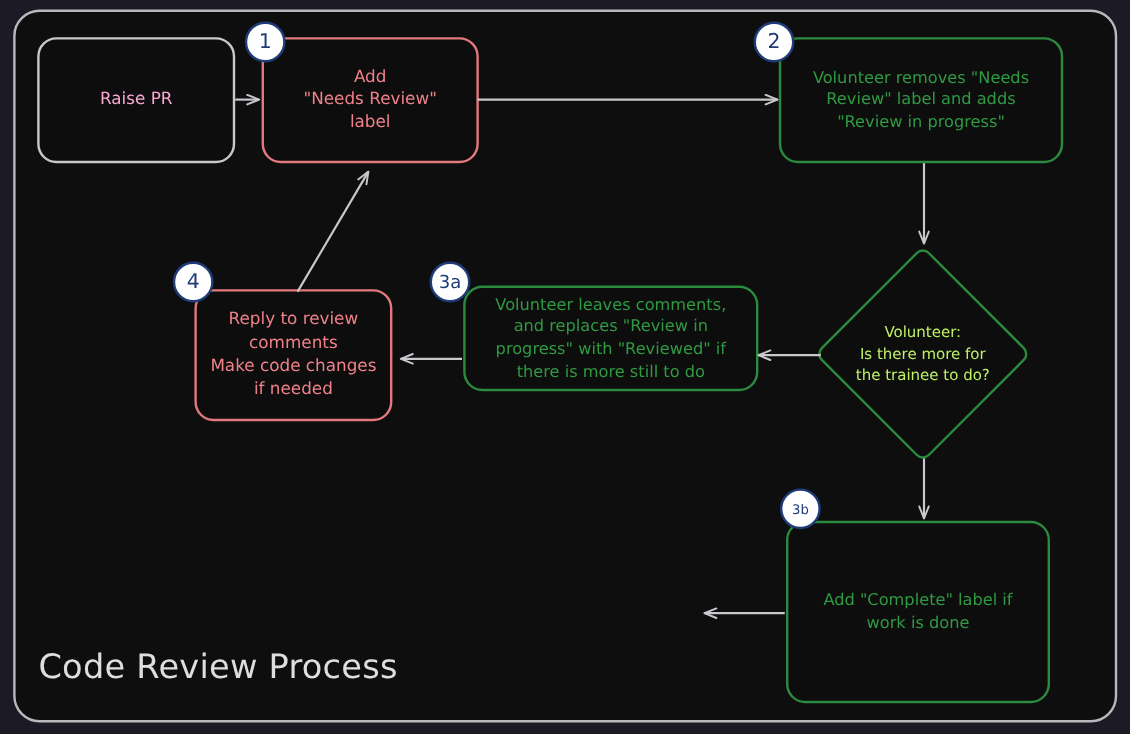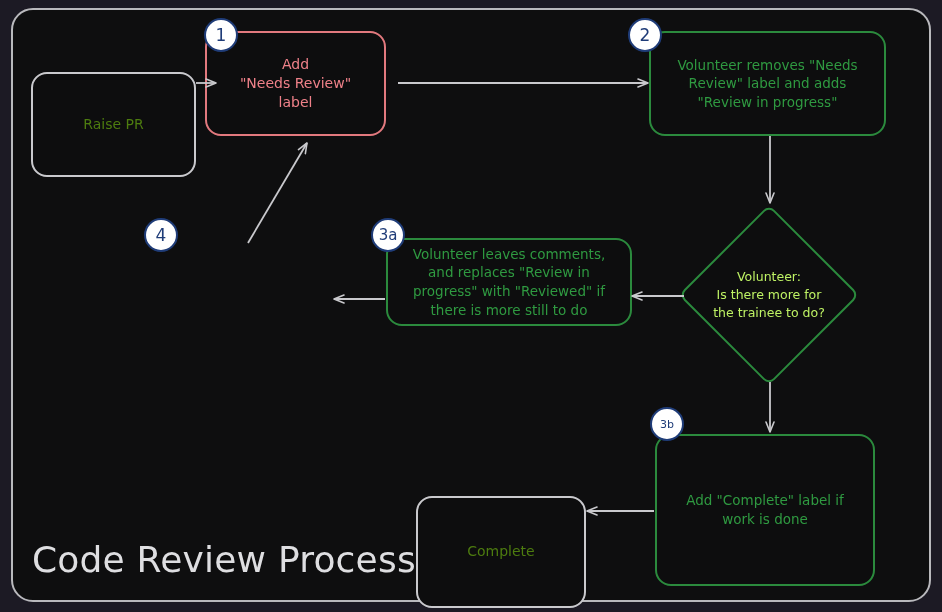--- a/index.html
+++ b/index.html
@@ -35,21 +35,21 @@
     justify-content: center;
     text-align: center;
     background: #0d0d0e;
     border-radius: 16px;
     border-width: 2px;
     border-style: solid;
     line-height: 1.38;
     white-space: pre-line;
     padding: 4px 8px;
   }
-  .node.plain  { border-color: #c9c9cd; color: #4d7c0f; margin-top: 41px; }
+  .node.plain  { border-color: #c9c9cd; color: #f9a8d4; }
   .node.red    { border-color: #e2797e; color: #ef8189; }
   .node.green  { border-color: #2b8a3d; color: #2f9a41; }
 
   
   #decision-wrap {
     position: absolute;
     left: 683px;
     top: 209px;
     width: 172px;
     height: 172px;
@@ -96,21 +96,21 @@
     font-family: "DejaVu Sans", sans-serif;
     box-sizing: border-box;
     z-index: 20;
   }
 
   #diagram-title {
     position: absolute;
     left: 32px;
     top: 539px;
     color: #dedee1;
-    font-size: 36px;
+    font-size: 28px;
     letter-spacing: 0.2px;
   }
 
   svg#edges {
     position: absolute;
     left: 0; top: 0;
     width: 942px;
     height: 612px;
     pointer-events: none;
     z-index: 5;
@@ -146,21 +146,21 @@
       <line x1="770" y1="382" x2="770" y2="432" marker-end="url(#ah)"></line>
 
       <line x1="654" y1="511" x2="587" y2="511" marker-end="url(#ah)"></line>
     </g>
   </svg>
 
   <div class="node plain" style="left:31px; top:31px; width:165px; height:105px; font-size:14px;">
     <span>Raise PR</span>
   </div>
 
-  <div class="node red" style="left:205px; top:31px; width:181px; height:105px; font-size:14px;">
+  <div class="node red" style="left:218px; top:31px; width:181px; height:105px; font-size:14px;">
     <span>Add
 "Needs Review"
 label</span>
   </div>
   <div class="badge" style="left:204px; top:18px;">
     <span>1</span>
   </div>
 
   <div class="node green" style="left:649px; top:31px; width:237px; height:105px; font-size:13.5px;">
     <span>Volunteer removes "Needs
@@ -177,35 +177,38 @@
 Is there more for
 the trainee to do?</div>
   </div>
 
   <div class="node green" style="left:386px; top:238px; width:246px; height:88px; font-size:13.5px;">
     <span>Volunteer leaves comments,
 and replaces "Review in
 progress" with "Reviewed" if
 there is more still to do</span>
   </div>
-  <div class="badge" style="left:371px; top:218px; font-size:15px;">
+  <div class="badge" style="left:358px; top:218px; font-size:15px;">
     <span>3a</span>
   </div>
 
+  <div class="node red" style="left:162px; top:241px; width:165px; height:110px; font-size:14px;">
+    <span>Reply to review
+comments
+Make code changes
+if needed</span>
+  </div>
   <div class="badge" style="left:144px; top:218px;">
     <span>4</span>
   </div>
 
   <div class="node green" style="left:655px; top:434px; width:220px; height:152px; font-size:13.5px;">
     <span>Add "Complete" label if
 work is done</span>
   </div>
   <div class="badge" style="left:650px; top:407px; font-size:11px;">
     <span>3b</span>
   </div>
 
-  <div class="node plain" style="left:416px; top:455px; width:170px; height:112px; font-size:14px;">
-    <span>Complete</span>
-  </div>
 
   <div id="diagram-title">Code Review Process</div>
 
 </div>
 
 </body></html>

